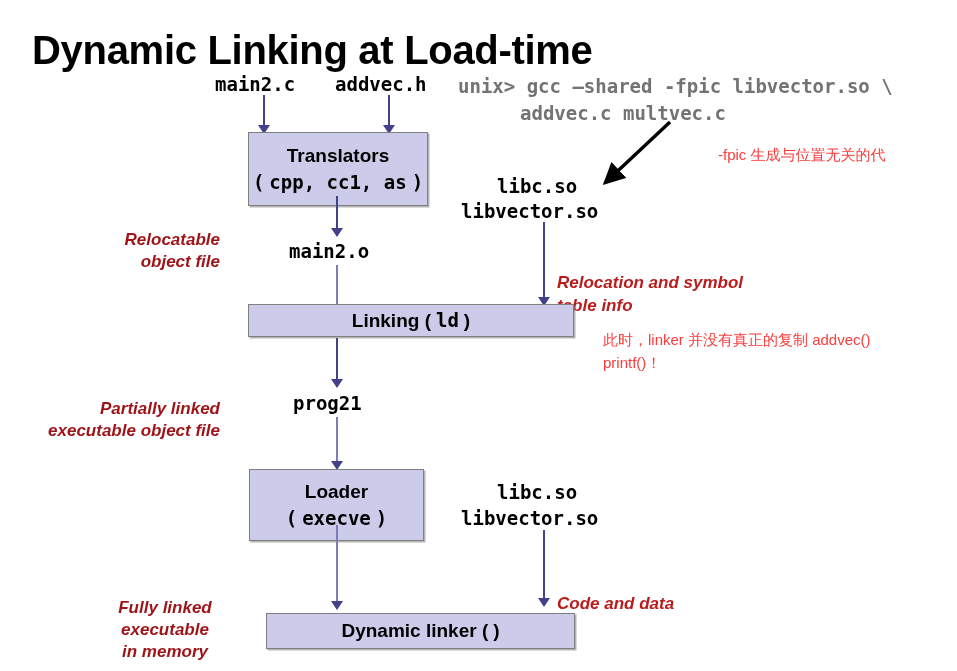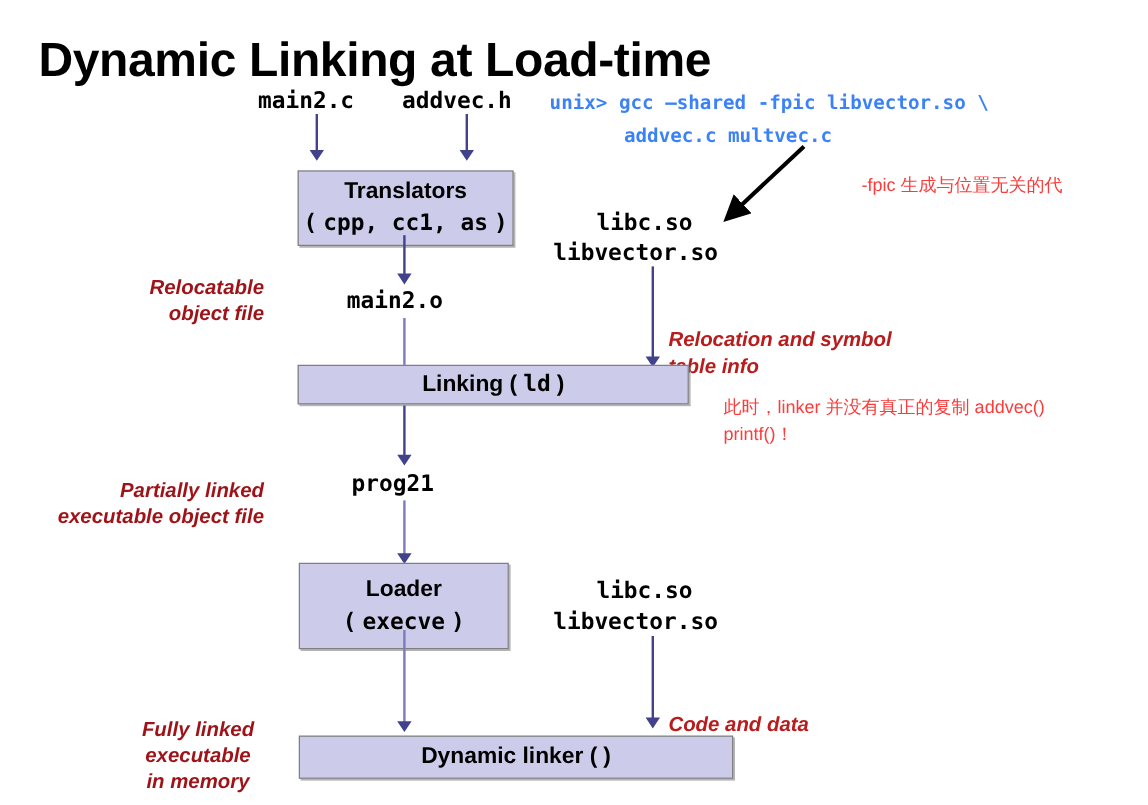--- a/index.html
+++ b/index.html
@@ -35,22 +35,22 @@
   .mono {
     font-family: "DejaVu Sans Mono", "Liberation Mono", monospace;
     font-weight: bold;
     font-size: 19px;
     color: #000000;
   }
 
   .cmd {
     font-family: "DejaVu Sans Mono", "Liberation Mono", monospace;
     font-weight: bold;
-    font-size: 16px;
-    color: #3b82f6;
+    font-size: 19px;
+    color: #737373;
     line-height: 26px;
   }
 
   .redlabel {
     font-family: Liberation Sans, sans-serif;
     font-weight: bold;
     font-style: italic;
     font-size: 17px;
     color: #9e1318;
     line-height: 22px;
@@ -150,21 +150,21 @@
   <defs>
     <marker id="blackhead" markerWidth="7" markerHeight="7" refX="5.2" refY="3.2" orient="auto">
       <path d="M0,0 L6.5,3.2 L0,6.4 z" fill="#000000"></path>
     </marker>
   </defs>
   <line x1="72" y1="2" x2="8" y2="62" stroke="#000000" stroke-width="3.4" marker-end="url(#blackhead)"></line>
 </svg>
 
 <div class="abs cnote" style="left:718px; top:143px;">-fpic 生成与位置无关的代</div>
 
-<div class="box" style="left:248px; top:142px; width:180px; height:63px;">
+<div class="box" style="left:248px; top:132px; width:180px; height:74px;">
   <div class="b-main">Translators</div>
   <div class="b-row">
     <span class="b-mono">(</span>
       <span class="b-mono">cpp, cc1, as</span>
       <span class="b-mono">)</span>
   </div>
 </div>
 
 <div class="abs mono" style="left:497px; top:175px;">libc.so</div>
 <div class="abs mono" style="left:461px; top:200px;">libvector.so</div>
@@ -219,18 +219,18 @@
 <div class="plainline" style="left:336px; top:525px; height:80px;"></div>
 <div class="vhead" style="left:331px; top:601px;"></div>
 
 <div class="vline" style="left:543px; top:530px; height:73px;"></div>
 <div class="vhead" style="left:538px; top:598px;"></div>
 
 <div class="abs graylabel" style="left:557px; top:559px;">Code and data</div>
 
 <div class="abs redlabel center" style="left:100px; top:597px; width:130px;">Fully linked<br>executable<br>in memory</div>
 
-<div class="box" style="left:249px; top:613px; width:362px; height:36px;">
+<div class="box" style="left:266px; top:613px; width:309px; height:36px;">
   <div class="b-row">
     <span class="b-main">Dynamic linker (</span>
       <span class="b-main">)</span>
   </div>
 </div>
 
 </body></html>

